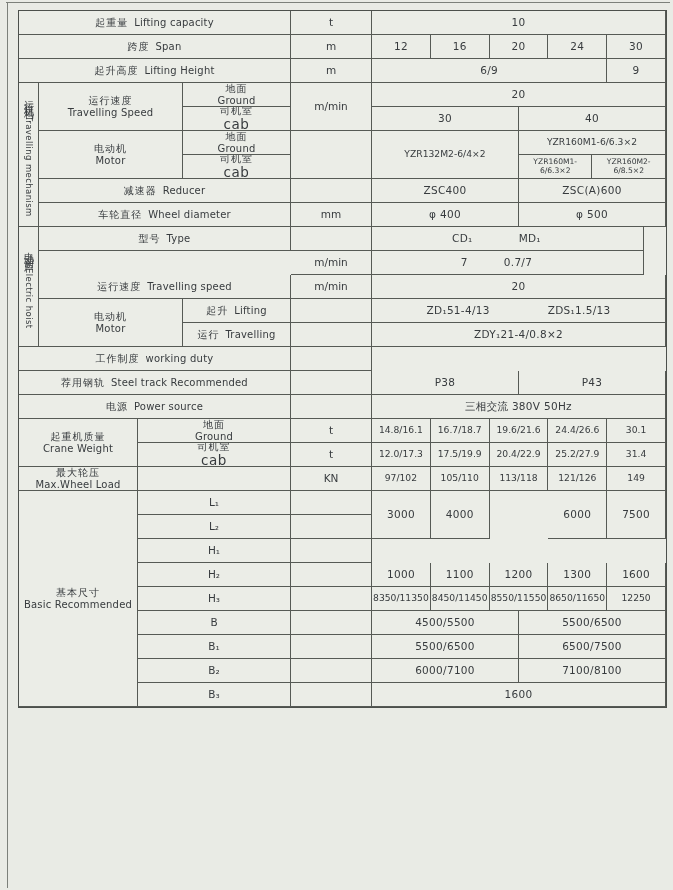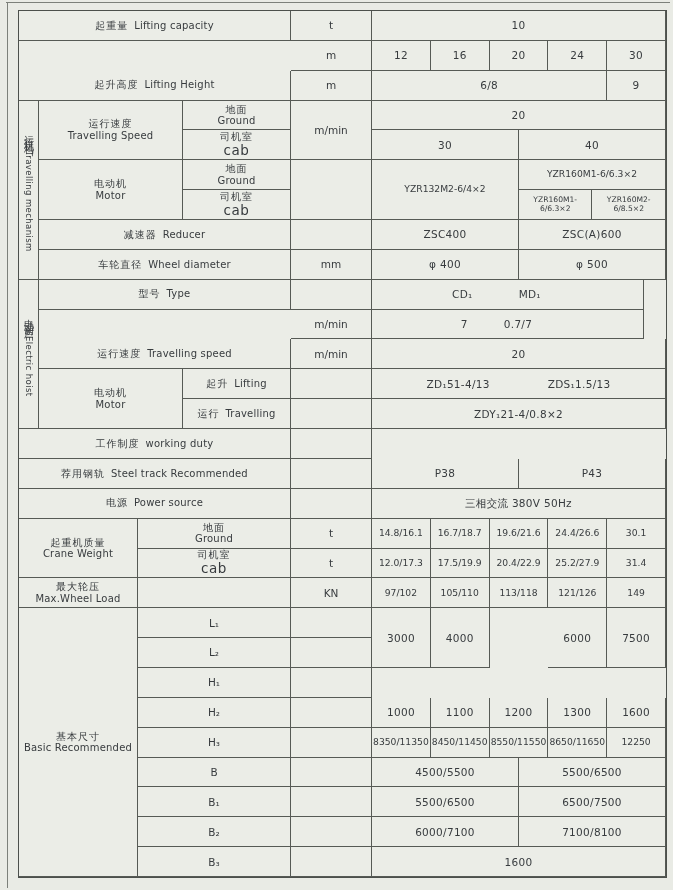--- a/index.html
+++ b/index.html
@@ -5,21 +5,21 @@
   html,body{margin:0;padding:0;background:#d8dad4;}
   .page{
     position:relative;width:673px;height:890px;margin:0;
     background:#e9ebe5;overflow:hidden;
     font-family:"DejaVu Sans","Liberation Sans",sans-serif;
     color:#373b3e;
   }
   .scan-line-top{position:absolute;left:6px;top:2px;width:664px;height:0;border-top:1.5px solid #7c807a;}
   .scan-line-left{position:absolute;left:7px;top:2px;height:886px;width:0;border-left:1.5px solid #7c807a;}
   .tbl{
-    position:absolute;left:18px;top:10px;width:649px;height:868px;
+    position:absolute;left:18px;top:10px;width:649px;height:698px;
     display:grid;box-sizing:border-box;
     grid-template-columns:20px 99px 45px 108px 81px repeat(20,1fr);
     grid-template-rows:repeat(29,1fr);
     border:1.6px solid #4c504c;background:#ebede7;
   }
   .c{
     border-right:1px solid #565a55;border-bottom:1px solid #565a55;
     display:flex;align-items:center;justify-content:center;text-align:center;
     overflow:hidden;min-width:0;min-height:0;font-size:10.5px;line-height:1.15;
   }
@@ -50,33 +50,37 @@
 
   <div class="tbl">
 
     <div class="c lab1" style="grid-column:1/5;grid-row:1">
       <span class="zh">起重量</span>
       <span class="en">Lifting capacity</span>
     </div>
     <div class="c unit" style="grid-column:5/6;grid-row:1">t</div>
     <div class="c val" style="grid-column:6/26;grid-row:1">10</div>
 
+    <div class="c lab1" style="grid-column:1/5;grid-row:2">
+      <span class="zh">跨度</span>
+      <span class="en">Span</span>
+    </div>
     <div class="c unit" style="grid-column:5/6;grid-row:2">m</div>
     <div class="c val" style="grid-column:6/10;grid-row:2">12</div>
     <div class="c val" style="grid-column:10/14;grid-row:2">16</div>
     <div class="c val" style="grid-column:14/18;grid-row:2">20</div>
     <div class="c val" style="grid-column:18/22;grid-row:2">24</div>
     <div class="c val" style="grid-column:22/26;grid-row:2">30</div>
 
     <div class="c lab1" style="grid-column:1/5;grid-row:3">
       <span class="zh">起升高度</span>
       <span class="en">Lifting Height</span>
     </div>
     <div class="c unit" style="grid-column:5/6;grid-row:3">m</div>
-    <div class="c val" style="grid-column:6/22;grid-row:3">6/8</div>
+    <div class="c val" style="grid-column:6/22;grid-row:3">6/9</div>
     <div class="c val" style="grid-column:22/26;grid-row:3">9</div>
 
     <div class="c strip" style="grid-column:1/2;grid-row:4/10">
       <span class="vert">
         <span class="vzh">运行机构</span>
         <span class="ven">Travelling mechanism</span>
       </span>
     </div>
 
     <div class="c lab2" style="grid-column:2/4;grid-row:4/6">

